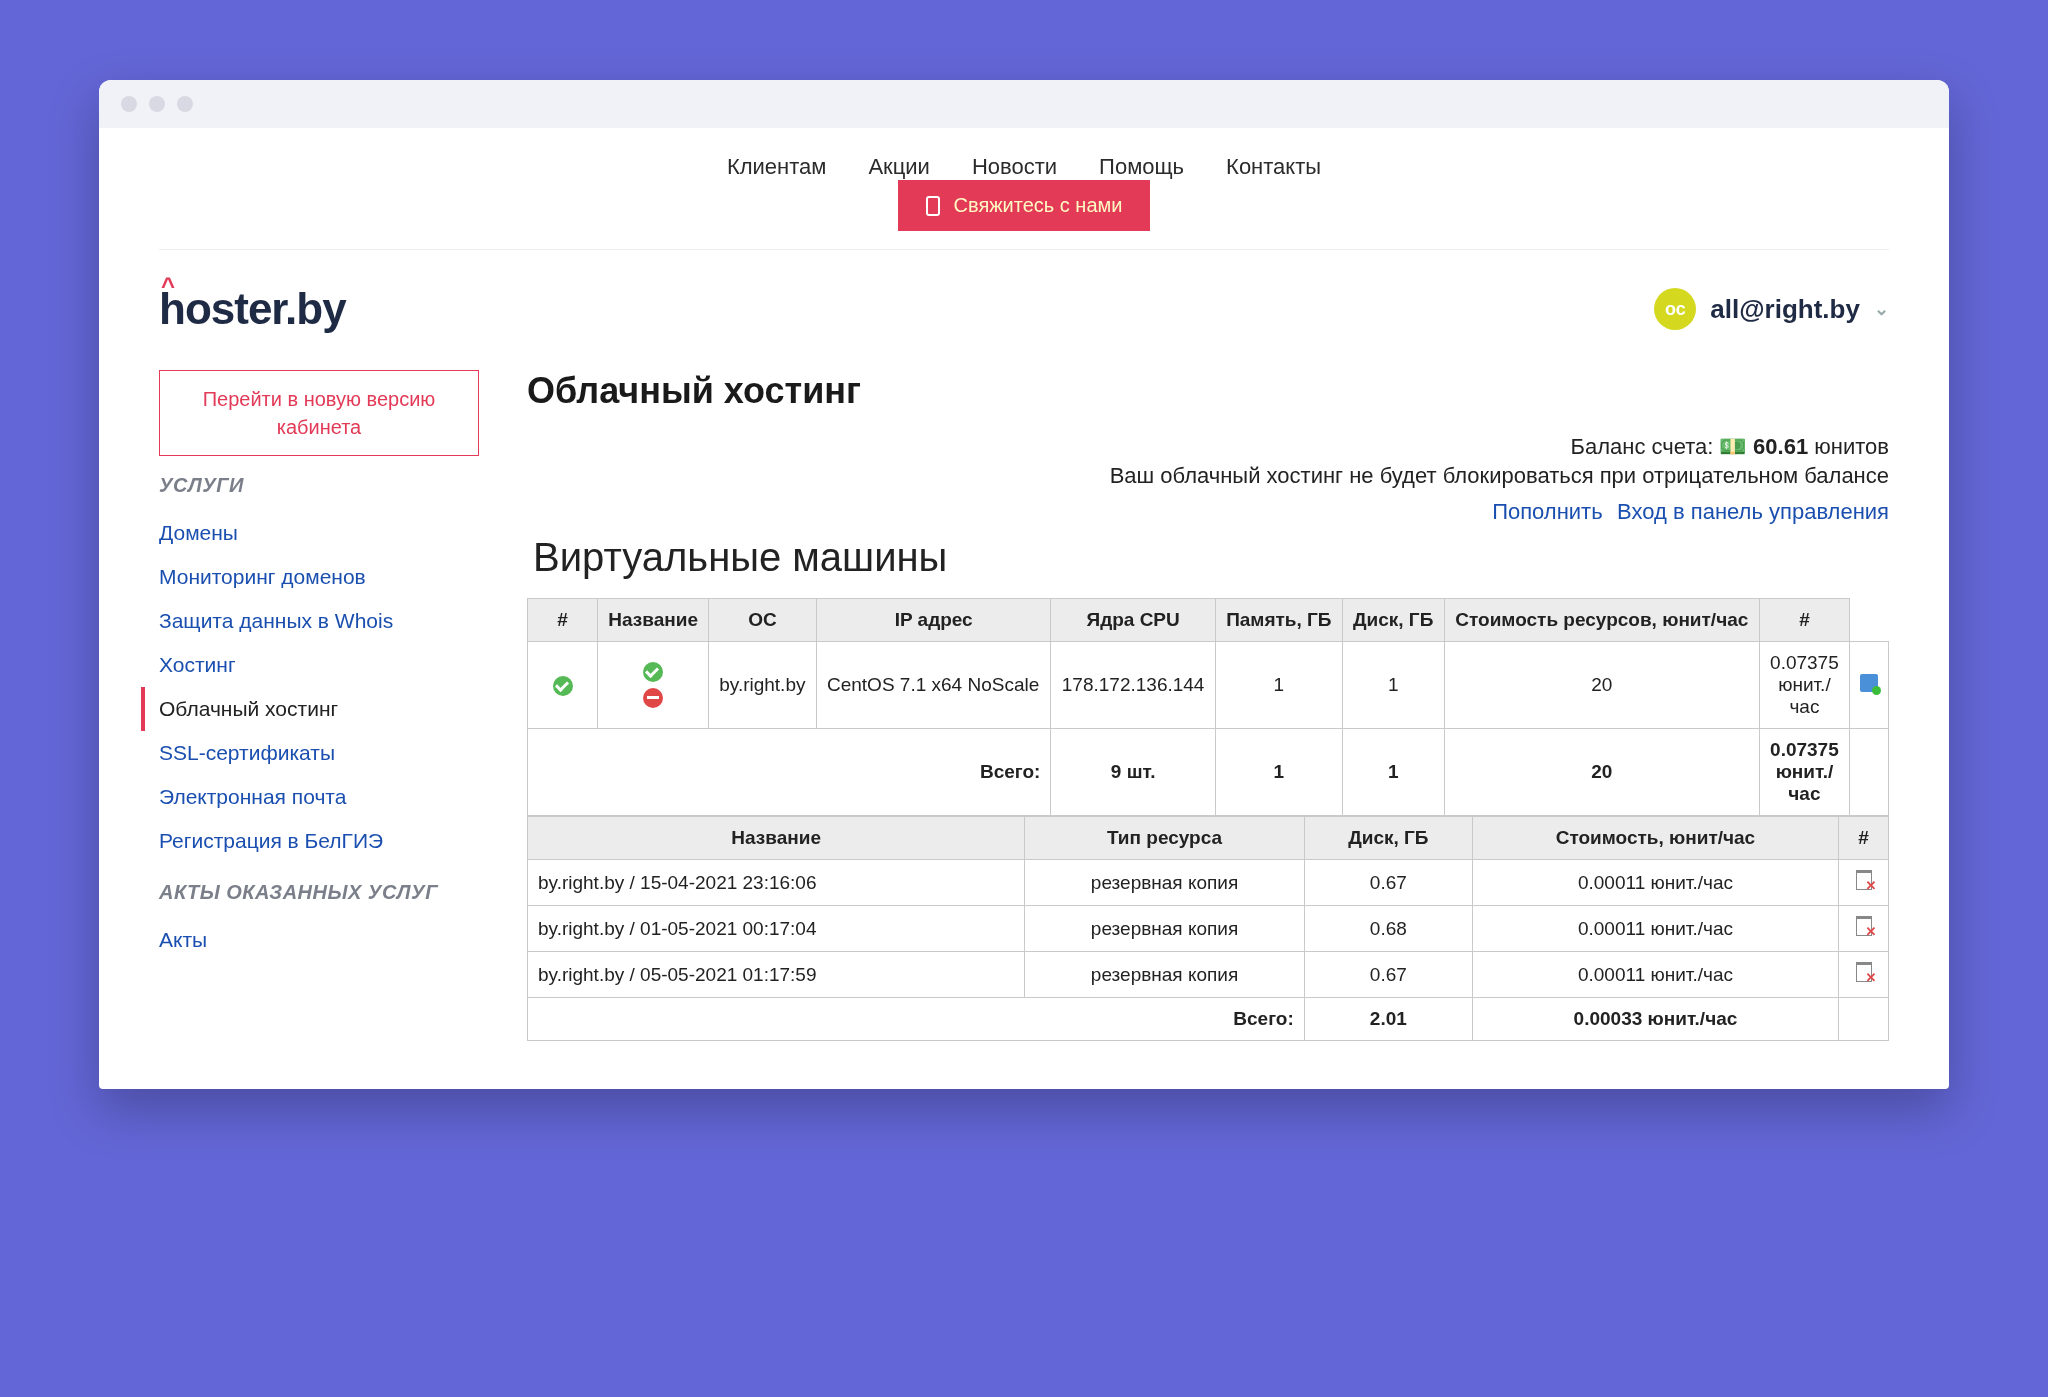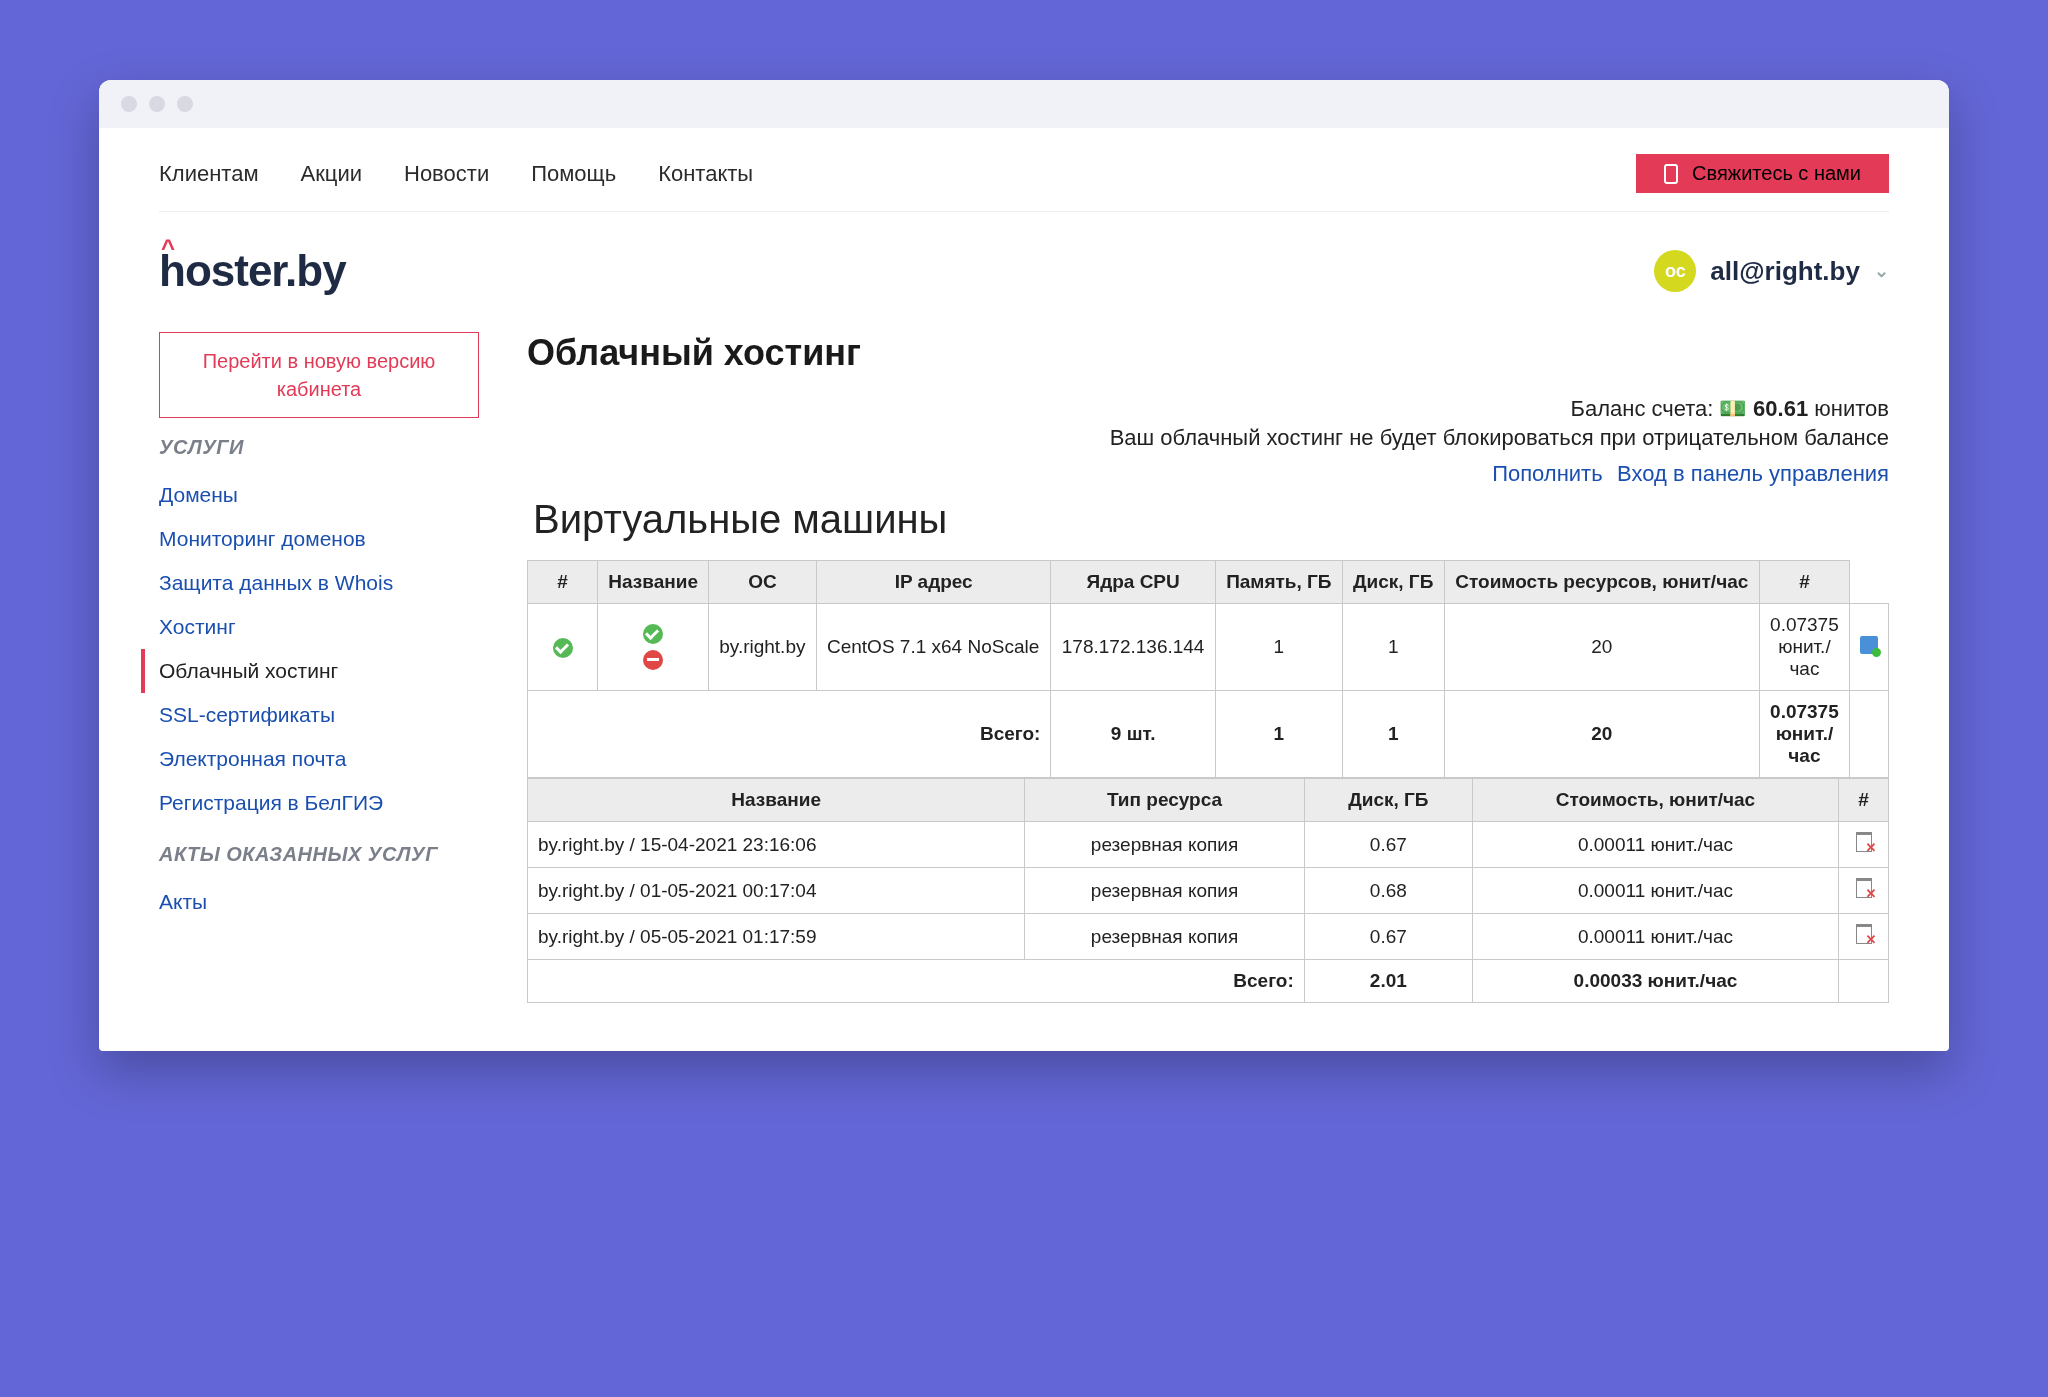--- a/index.html
+++ b/index.html
@@ -24,27 +24,28 @@
     gap: 12px;
   }
   .tl-dot { width: 16px; height: 16px; border-radius: 50%; background: #d8d9e2; }
   .page { padding: 0 60px 40px 60px; }
   .topnav {
     display: flex;
     align-items: center;
     justify-content: space-between;
     padding: 26px 0 18px 0;
     border-bottom: 1px solid #eee;
+    flex-direction: column;
   }
   .topnav-links { display: flex; gap: 42px; font-size: 22px; color: #2b2b2b; }
   .topnav-links span { cursor: pointer; }
   .contact-btn {
     background: #e23a57;
-    color: #000000;
-    padding: 8px 28px;
+    color: #fef9c3;
+    padding: 14px 28px;
     font-size: 20px;
     border: none;
     cursor: pointer;
     display: flex; align-items: center; gap: 14px;
   }
   .contact-btn .phone-ic { display:inline-block; width:14px; height:20px; border:2px solid #fff; border-radius:3px;}
   .header2 {
     display: flex; justify-content: space-between; align-items: center;
     padding: 34px 0 10px 0;
   }

